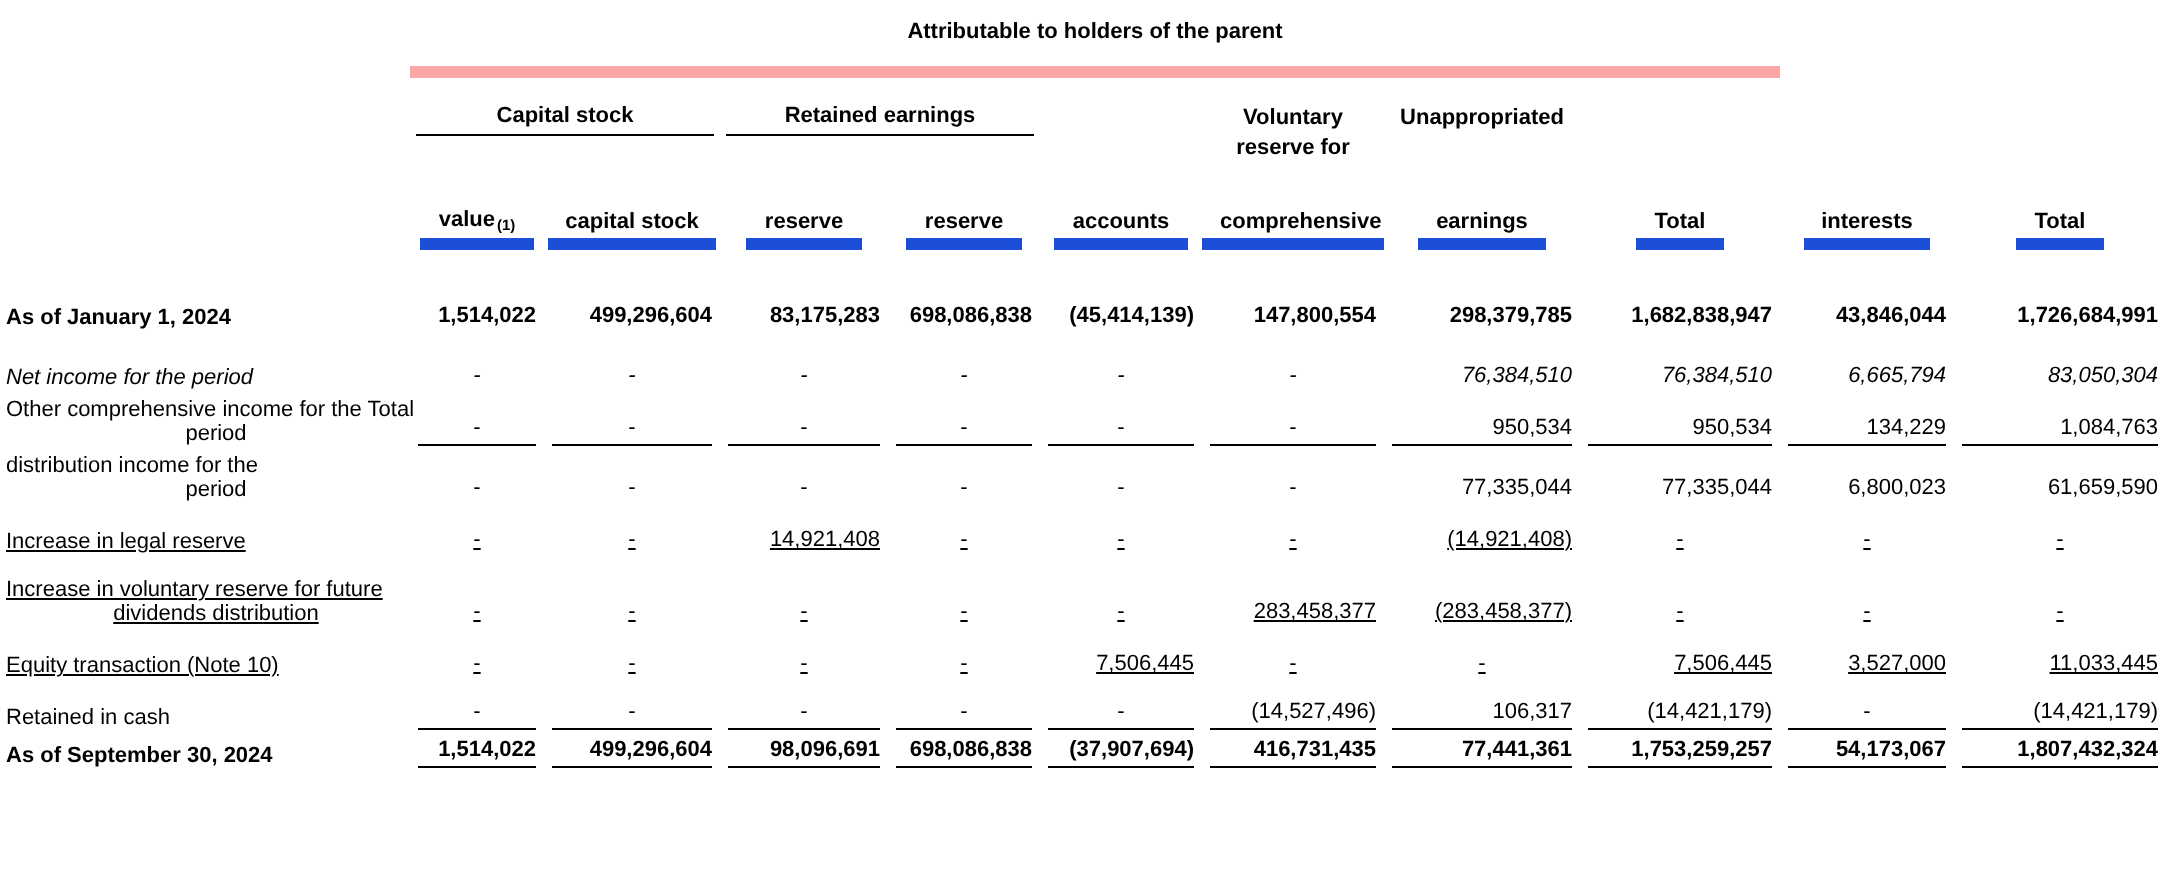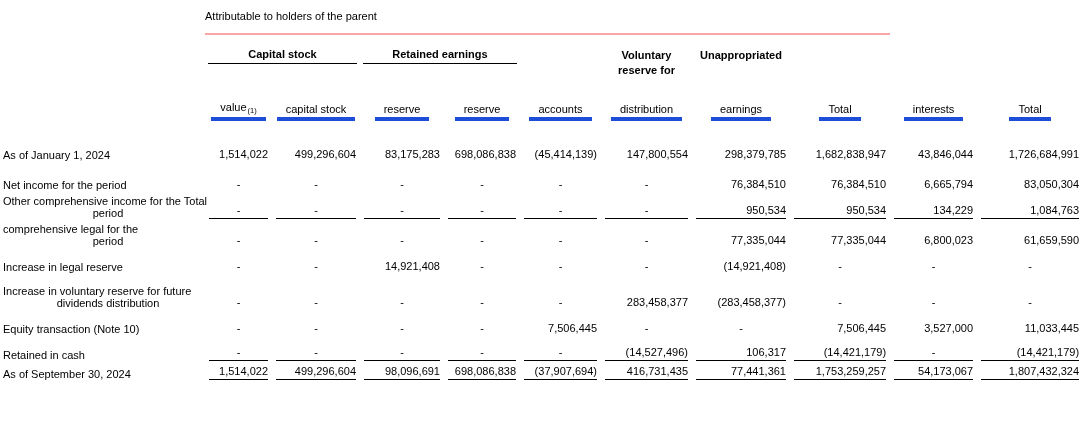--- a/index.html
+++ b/index.html
@@ -7,52 +7,52 @@
     width:1083px; height:448px;
     font-family:"Liberation Sans", sans-serif;
     font-size:11px; color:#000;
     position:relative; overflow:hidden;
   }
   table { border-collapse:collapse; table-layout:fixed; width:1083px; margin-top:6px; }
   td, th { padding:0; vertical-align:bottom; font-weight:normal; }
 
   
   .title-cell .tu {
-    text-align:left; font-weight:normal;
+    text-align:center; font-weight:bold;
     padding:4px 0 11px 0;
-    border-bottom:2px solid #fca5a5;
+    border-bottom:6px solid #fca5a5;
   }
   tr.grp td { vertical-align:top; height:46px; padding-top:13px; }
   .gu {
     margin:0 3px; text-align:center; font-weight:bold;
     padding-bottom:3px; border-bottom:1px solid #000;
   }
   .hstack { text-align:center; font-weight:bold; line-height:15px; }
   tr.hc-row td { height:24px; }
   .hc { text-align:center; font-weight:bold; }
   tr.hu-row td { height:27px; text-align:center; }
   .u {
-    display:inline-block; font-weight:normal; text-align:center;
-    padding:0 9px 2px 9px; border-bottom:4px solid #1d4ed8;
+    display:inline-block; font-weight:bold; text-align:center;
+    padding:0 9px 2px 9px; border-bottom:6px solid #1d4ed8;
     max-width:100%; box-sizing:border-box;
   }
   .fnote { font-size:7.5px; vertical-align:-2px; margin-left:1px; }
   tr.units td { padding-top:36px; text-align:center; }
 
   
   .lbl { text-align:left; padding-left:3px; line-height:12px; white-space:nowrap; }
   .lbl .l2 { padding-left:8px;text-align:center; }
   .v { margin:0 4px; text-align:right; line-height:14px; }
   .v.dash { text-align:center; }
   tr.uline td .v { border-bottom:1px solid #000; padding-bottom:1px; }
-  tr.bold th, tr.bold td { font-weight:normal; }
+  tr.bold th, tr.bold td { font-weight:bold; }
 
   tr.pt26 th, tr.pt26 td { padding-top:26px; }
-  tr.pt16 th, tr.pt16 td { padding-top:16px; }
-  tr.pt12 th, tr.pt12 td { padding-top:12px; }
+  tr.pt16 th, tr.pt16 td { padding-top:16px;font-style:italic; }
+  tr.pt12 th, tr.pt12 td { padding-top:12px;text-decoration:underline; }
   tr.pt10 th, tr.pt10 td { padding-top:10px; }
   tr.pt4  th, tr.pt4 td  { padding-top:4px; }
   tr.pt2  th, tr.pt2 td  { padding-top:3px; }
 </style>
 </head>
 <body>
 
 <table>
   <colgroup>
     <col style="width:205px">
@@ -100,21 +100,21 @@
   </tr>
 
 
   <tr class="hu-row">
     <td></td>
     <td><div class="u"><span>value</span><span class="fnote">(1)</span></div></td>
     <td><div class="u">capital stock</div></td>
     <td><div class="u">reserve</div></td>
     <td><div class="u">reserve</div></td>
     <td><div class="u">accounts</div></td>
-    <td><div class="u">distribution</div></td>
+    <td><div class="u">comprehensive</div></td>
     <td><div class="u">earnings</div></td>
     <td><div class="u">Total</div></td>
     <td><div class="u">interests</div></td>
     <td><div class="u">Total</div></td>
   </tr>
 
 
   <tr class="bold pt26">
     <th class="lbl">
           <div class="l1">As of January 1, 2024</div>
@@ -221,21 +221,21 @@
     <td>
           <div class="v">134,229</div>
         </td>
     <td>
           <div class="v">1,084,763</div>
         </td>
   </tr>
 
   <tr class="pt4">
     <th class="lbl">
-          <div class="l1">comprehensive legal for the</div>
+          <div class="l1">distribution income for the</div>
           <div class="l2">period</div>
         </th>
     <td>
           <div class="v dash">-</div>
         </td>
     <td>
           <div class="v dash">-</div>
         </td>
     <td>
           <div class="v dash">-</div>

